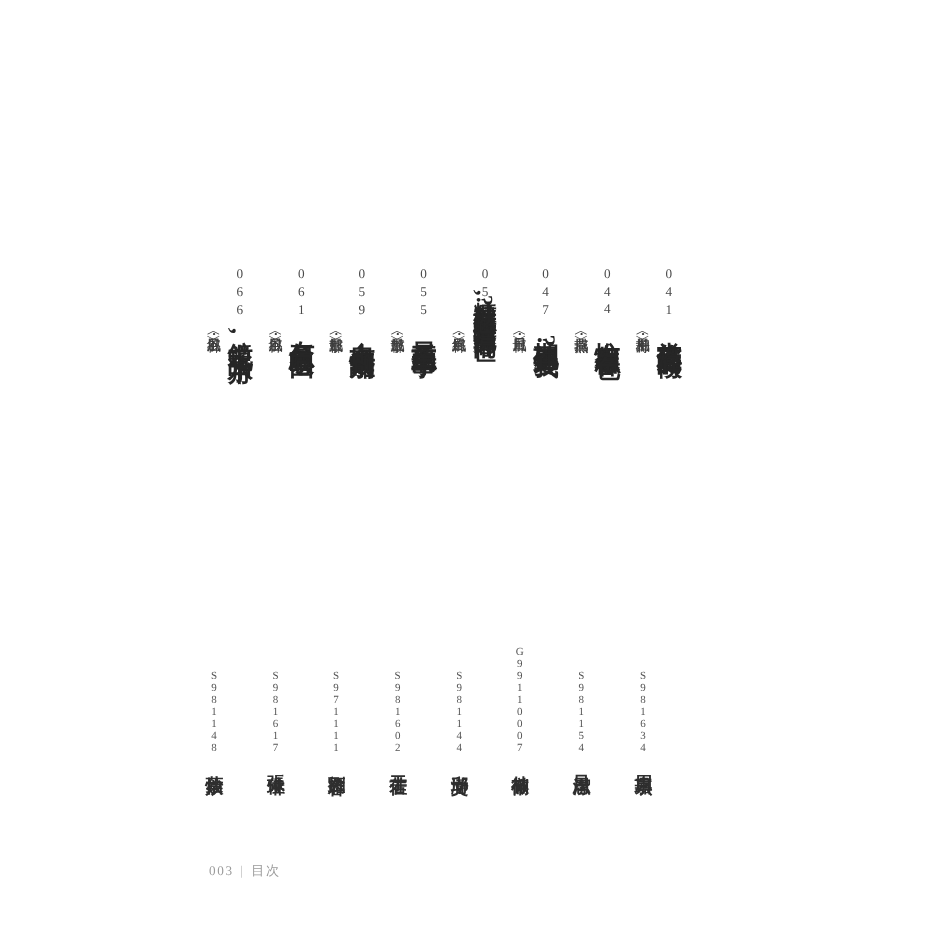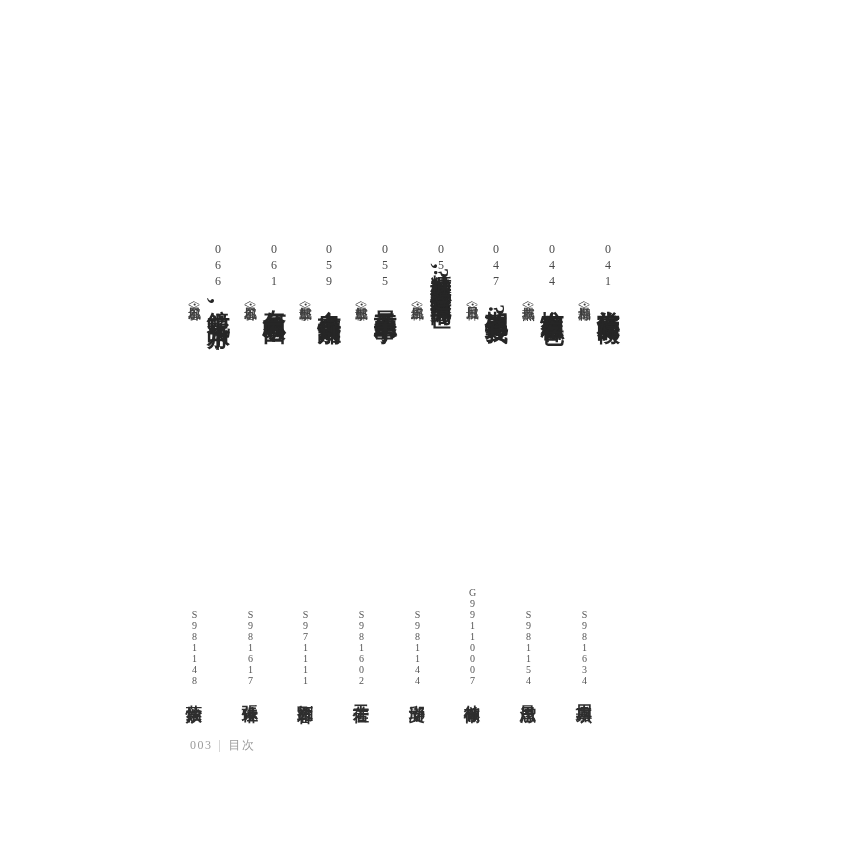--- a/index.html
+++ b/index.html
@@ -75,21 +75,21 @@
   .name {
     font-size: 16px; letter-spacing: 1px;
     margin-inline-start: 6px;
     font-weight: 600;
     color: #2e2e2e;
   }
 
   
   .footer {
     position: absolute;
-    left: 190px; top: 737px;
+    left: 190px; top: 783px;
     font-size: 12px;
     color: #9b9b9b;
     letter-spacing: 1.5px;
     white-space: nowrap;
   }
   .footer .sep {
     margin: 0 6px;
     color: #bdbdbd;
     font-weight: 400;
   }

